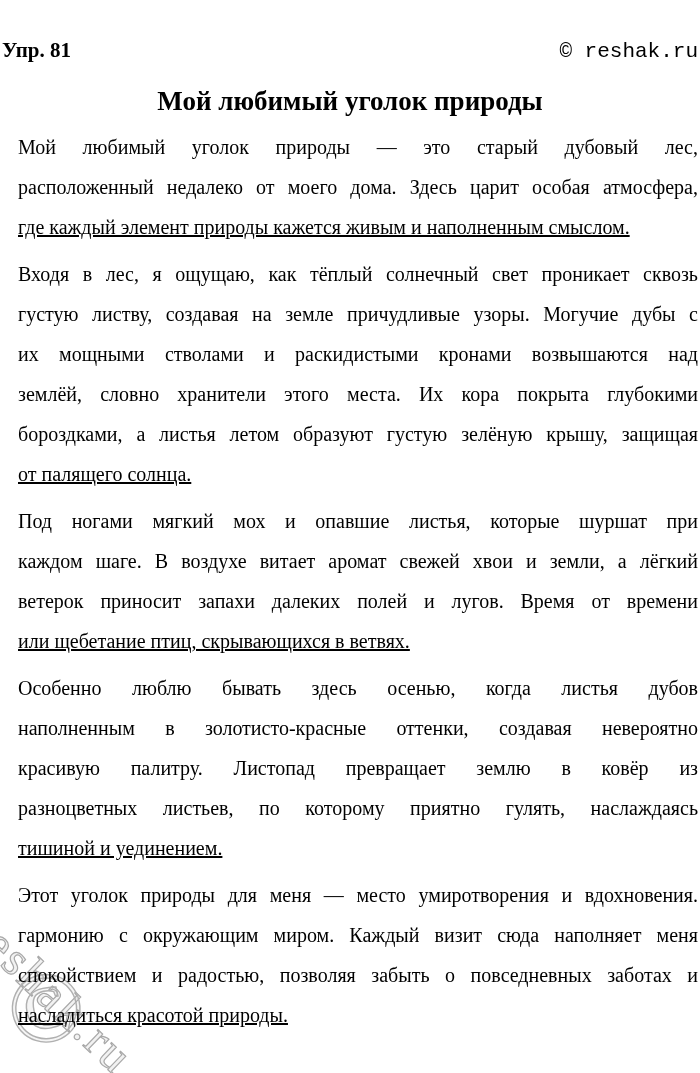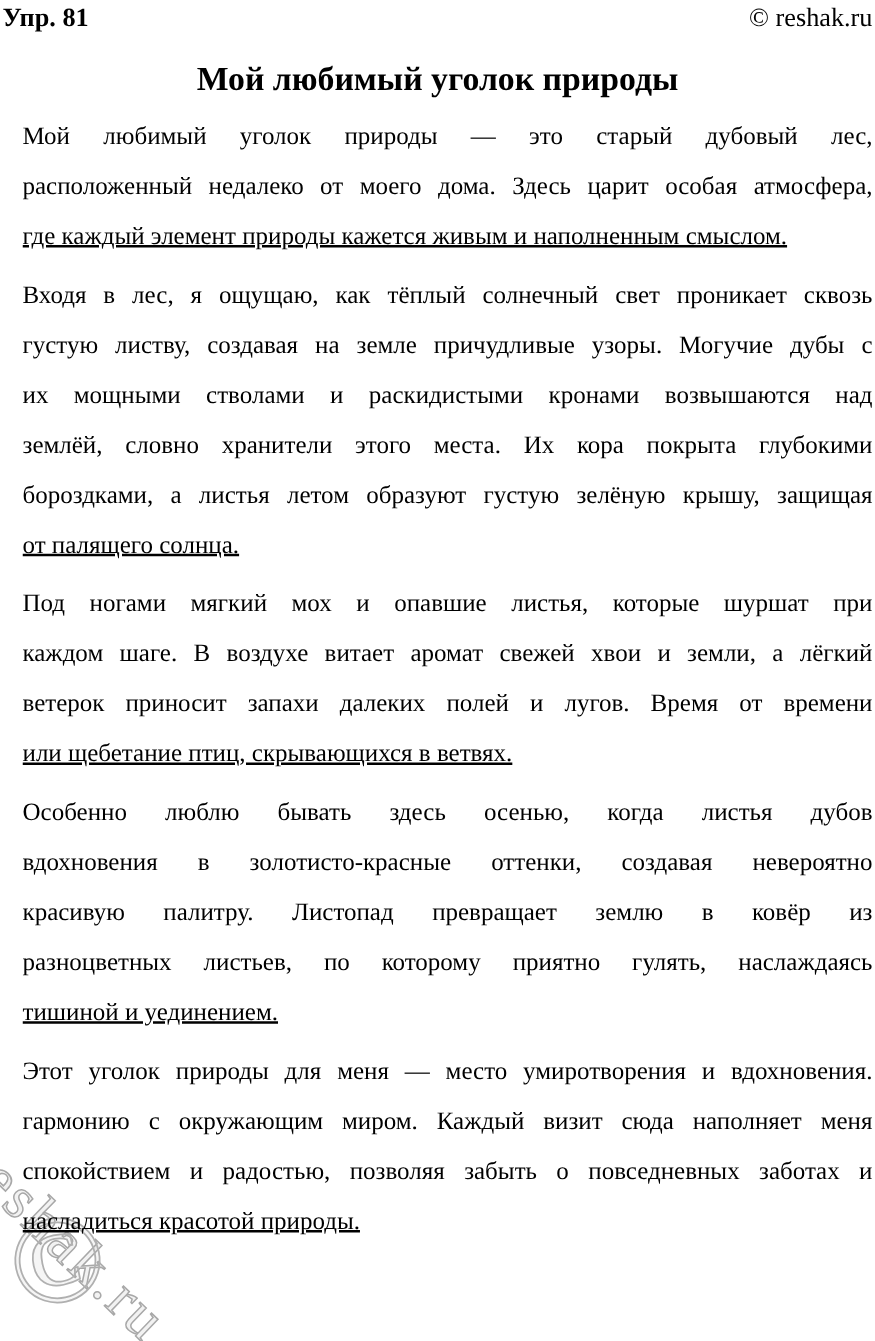--- a/index.html
+++ b/index.html
@@ -26,24 +26,24 @@
     transform: rotate(-12deg);
     color: rgba(170,170,170,0.12);
     -webkit-text-stroke: 1.4px #b0b0b0;
     pointer-events: none; user-select: none;
   }
 
   .content { position: relative; z-index: 1; padding: 2px 2px 0 2px; }
 
   .page-header {
     display: flex; justify-content: space-between; align-items: baseline;
-    font-size: 21px; line-height: 1.15;
+    font-size: 21px; line-height: 1.15; margin-top: 36px;
   }
   .exercise { font-weight: bold; }
-  .copyright { font-weight: normal; }
+  .copyright { font-weight: normal; font-family: Liberation Mono, monospace; }
 
   .doc-title {
     margin: 22px 0 0 0;
     text-align: center; font-weight: bold; font-size: 27px; line-height: 1.15;
   }
 
   .doc-body { margin-top: 10px; }
   .paragraph { margin: 0 0 7px 16px; }
   .paragraph:last-child { margin-bottom: 0; }
   .line {
@@ -85,21 +85,21 @@
           <div class="line last">от палящего солнца.</div>
         </div>
         <div class="paragraph">
           <div class="line">Под ногами мягкий мох и опавшие листья, которые шуршат при</div>
           <div class="line">каждом шаге. В воздухе витает аромат свежей хвои и земли, а лёгкий</div>
           <div class="line">ветерок приносит запахи далеких полей и лугов. Время от времени</div>
           <div class="line last">или щебетание птиц, скрывающихся в ветвях.</div>
         </div>
         <div class="paragraph">
           <div class="line">Особенно люблю бывать здесь осенью, когда листья дубов</div>
-          <div class="line">вдохновения в золотисто-красные оттенки, создавая невероятно</div>
+          <div class="line">наполненным в золотисто-красные оттенки, создавая невероятно</div>
           <div class="line">красивую палитру. Листопад превращает землю в ковёр из</div>
           <div class="line">разноцветных листьев, по которому приятно гулять, наслаждаясь</div>
           <div class="line last">тишиной и уединением.</div>
         </div>
         <div class="paragraph">
           <div class="line">Этот уголок природы для меня — место умиротворения и вдохновения.</div>
           <div class="line">гармонию с окружающим миром. Каждый визит сюда наполняет меня</div>
           <div class="line">спокойствием и радостью, позволяя забыть о повседневных заботах и</div>
           <div class="line last">насладиться красотой природы.</div>
         </div>

